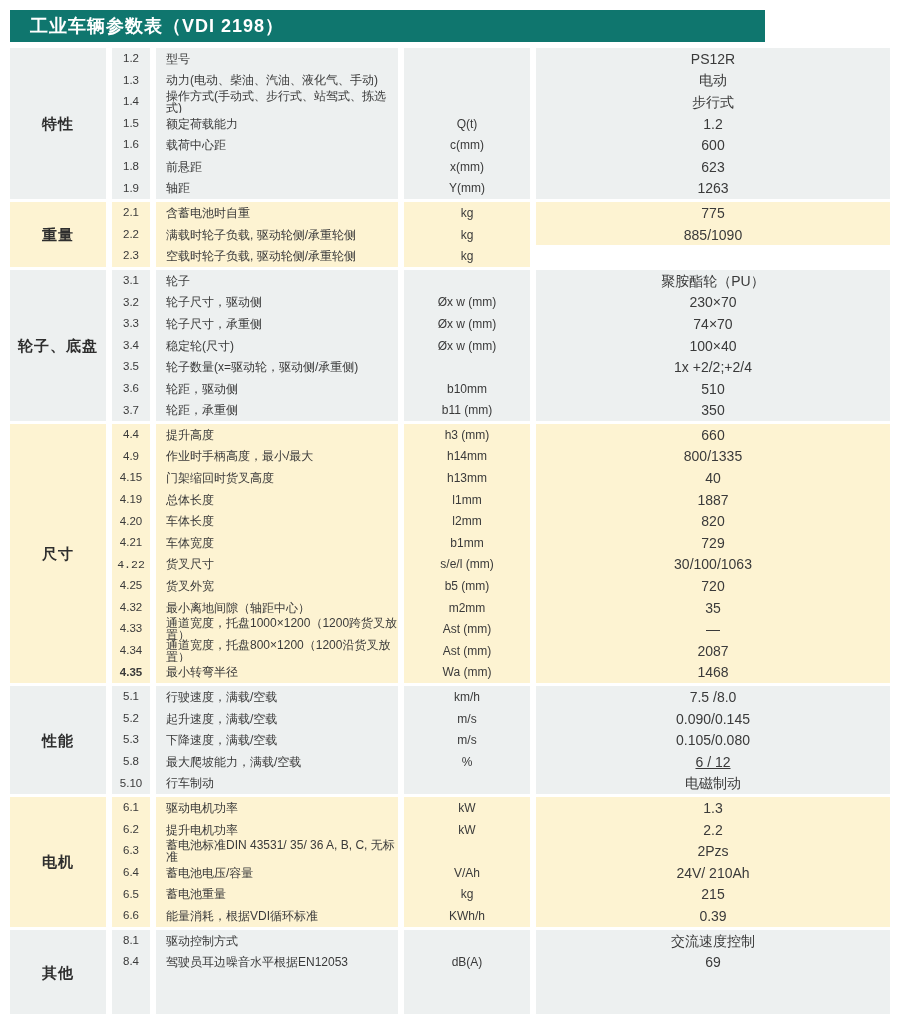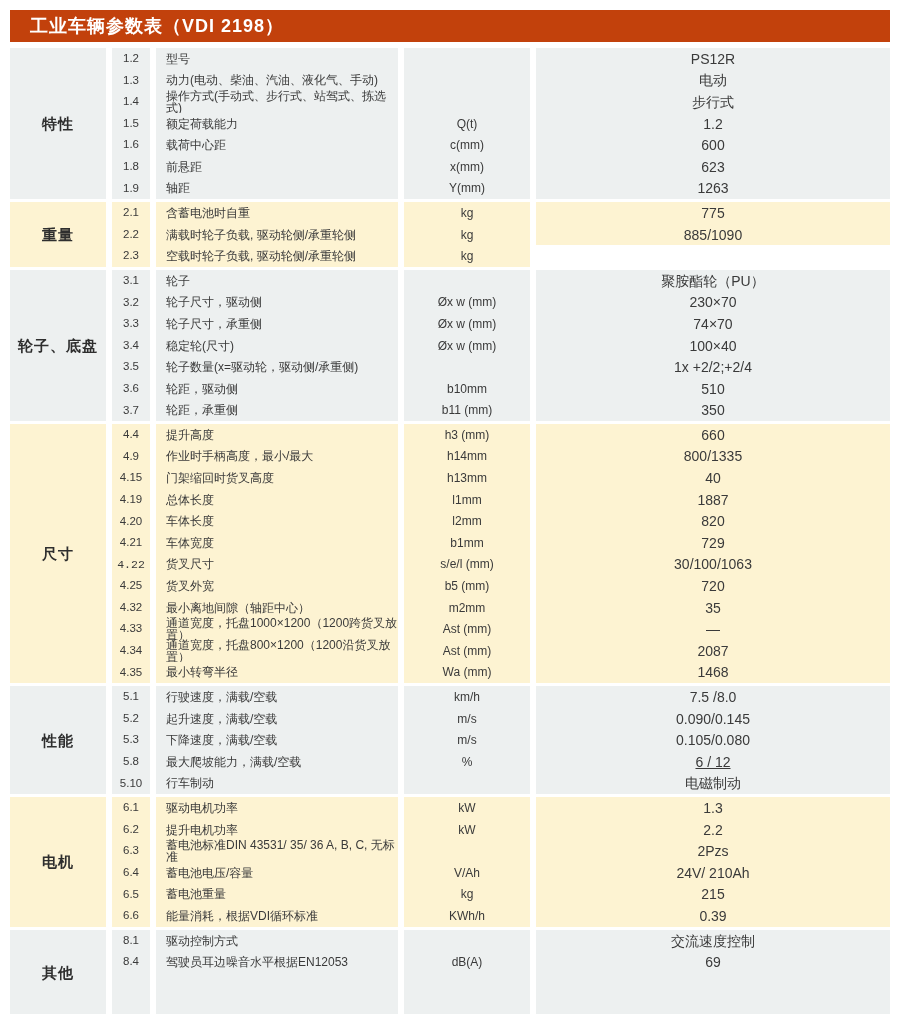--- a/index.html
+++ b/index.html
@@ -6,22 +6,22 @@
   body{
     width:900px;height:1014px;
     font-family:"Liberation Sans","DejaVu Sans",sans-serif;
     color:#3a3a3a;
     -webkit-font-smoothing:antialiased;
   }
   .page{padding:10px;box-sizing:border-box;}
 
   
   .title-bar{
-    width:880px;height:32px;box-sizing:border-box;
-    background:#c2410c;
+    width:755px;height:32px;box-sizing:border-box;
+    background:#0f766e;
     display:flex;align-items:center;
     padding-left:20px;
     margin-bottom:6px;
   }
   .title-bar h1{
     margin:0;font-size:18px;font-weight:bold;color:#ffffff;
     letter-spacing:1px;
   }
 
   
@@ -198,21 +198,21 @@
   <div class="cell c-no" style="grid-row: 10;">4.33</div>
   <div class="cell c-desc" style="grid-row: 10;">通道宽度，托盘1000×1200（1200跨货叉放置）</div>
   <div class="cell c-unit" style="grid-row: 10;">Ast (mm)</div>
   <div class="cell c-value" style="grid-row: 10;">—</div>
 
   <div class="cell c-no" style="grid-row: 11;">4.34</div>
   <div class="cell c-desc" style="grid-row: 11;">通道宽度，托盘800×1200（1200沿货叉放置）</div>
   <div class="cell c-unit" style="grid-row: 11;">Ast (mm)</div>
   <div class="cell c-value" style="grid-row: 11;">2087</div>
 
-  <div class="cell c-no" style="grid-row: 12;">4.35</div>
+  <div class="cell c-no" style="grid-row: 12; font-weight: bold;">4.35</div>
   <div class="cell c-desc" style="grid-row: 12;">最小转弯半径</div>
   <div class="cell c-unit" style="grid-row: 12;">Wa (mm)</div>
   <div class="cell c-value" style="grid-row: 12;">1468</div>
 </section>
       <section class="section tone-gray">
         <div class="cell label-cell" style="grid-row: 1 / span 5;">性能</div>
   <div class="cell c-no" style="grid-row: 1;">5.1</div>
   <div class="cell c-desc" style="grid-row: 1;">行驶速度，满载/空载</div>
   <div class="cell c-unit" style="grid-row: 1;">km/h</div>
   <div class="cell c-value" style="grid-row: 1;">7.5 /8.0</div>

